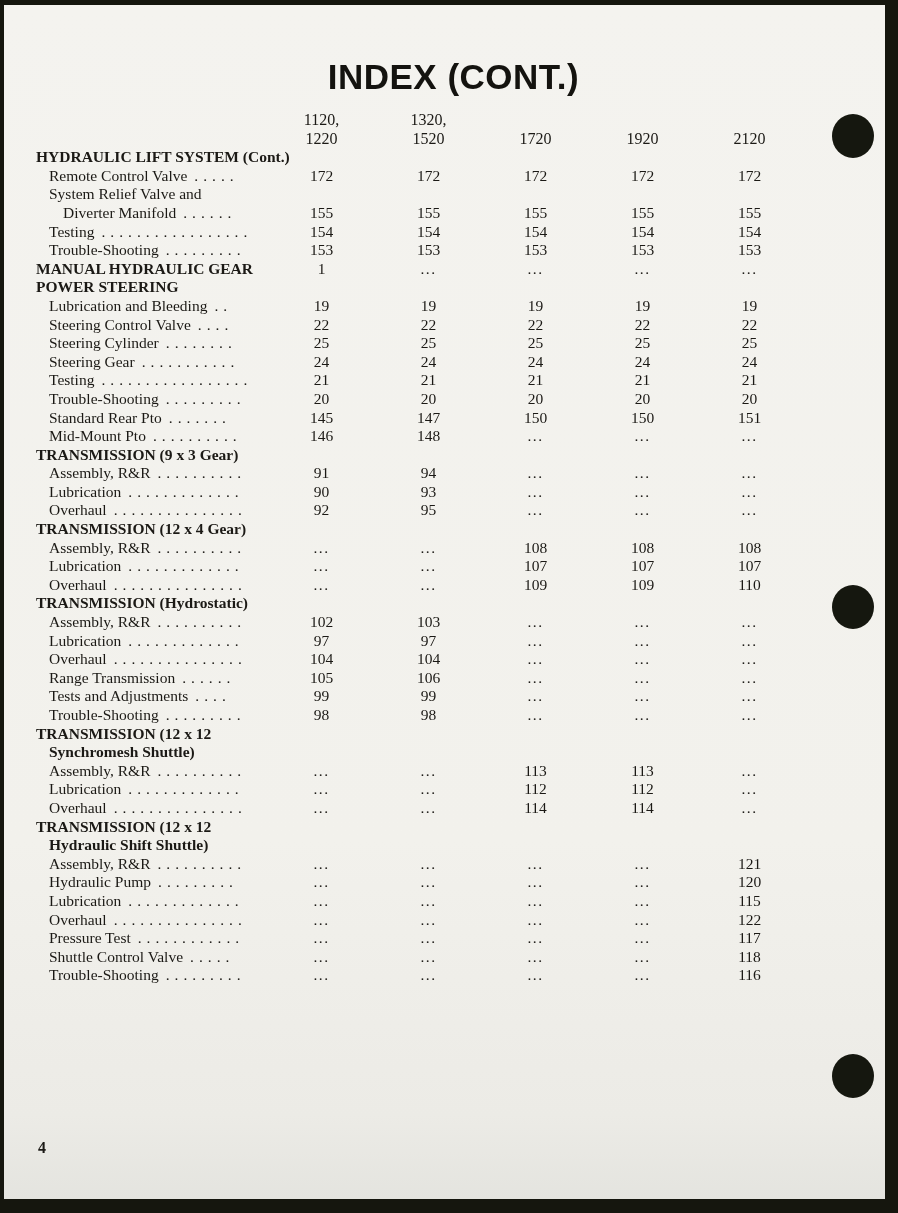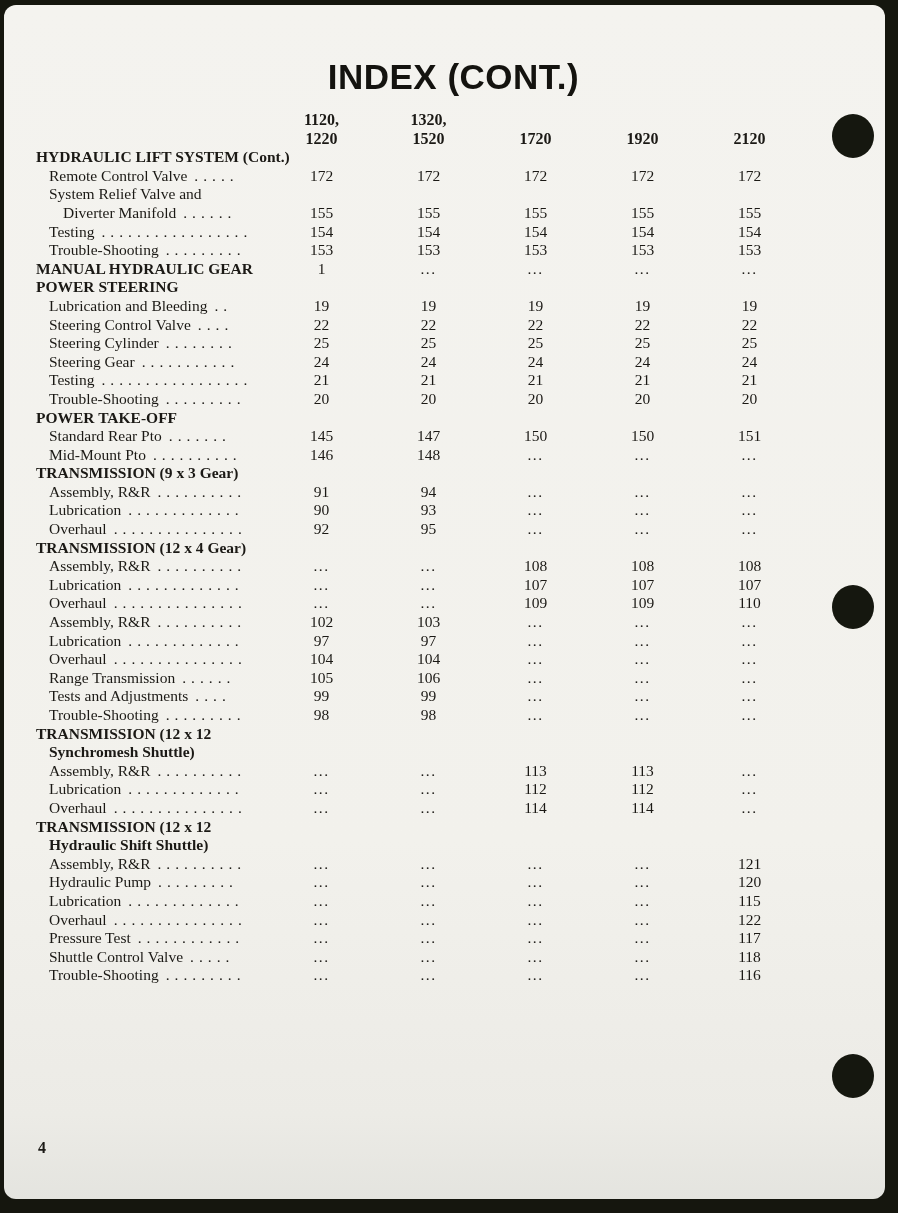--- a/index.html
+++ b/index.html
@@ -8,21 +8,20 @@
     background: #15160e;
     position: relative;
     overflow: hidden;
     font-family: "Liberation Serif", "DejaVu Serif", serif;
   }
   .page {
     position: absolute;
     left: 4px; top: 5px; right: 13px; bottom: 14px;
     background: linear-gradient(180deg, #f4f3ef 0%, #f2f1ec 70%, #ecebe6 93%, #e4e4df 100%);
     color: #1b1915;
-    border-radius: 12px;
   }
   .title {
     margin: 52px 0 0 0;
     text-align: center;
     transform: translateX(9px);
     font-family: "Liberation Sans", sans-serif;
     font-weight: 700;
     font-size: 35px;
     letter-spacing: 0.5px;
     color: #14130f;
@@ -33,21 +32,21 @@
     font-size: 15.5px;
   }
   .row {
     display: grid;
     grid-template-columns: 232px repeat(5, 107px);
     line-height: 18.6px;
     white-space: nowrap;
     align-items: baseline;
   }
   .num { text-align: center; }
-  .head { font-weight: 700; font-size: 16px; }
+  .head { font-weight: 400; font-size: 16px; }
   .bold { font-weight: 700; }
   .label { overflow: visible; }
   .indent0 { padding-left: 0; }
   .indent1 { padding-left: 13px; }
   .indent2 { padding-left: 27px; }
   .dots {
     letter-spacing: 5px;
     padding-left: 7px;
     font-weight: 400;
   }
@@ -205,28 +204,20 @@
           <span class="label indent1"><span class="label-text">Trouble-Shooting</span><span class="dots">.........</span></span>
           <span class="num">20</span>
           <span class="num">20</span>
           <span class="num">20</span>
           <span class="num">20</span>
           <span class="num">20</span>
         </div>
       </div>
       <div class="section">
         <div class="row">
-          <span class="label indent0 bold"><span class="label-text">POWER TAKE-OFF</span></span>
-          <span class="num"></span>
-          <span class="num"></span>
-          <span class="num"></span>
-          <span class="num"></span>
-          <span class="num"></span>
-        </div>
-        <div class="row">
           <span class="label indent1"><span class="label-text">Standard Rear Pto</span><span class="dots">.......</span></span>
           <span class="num">145</span>
           <span class="num">147</span>
           <span class="num">150</span>
           <span class="num">150</span>
           <span class="num">151</span>
         </div>
         <div class="row">
           <span class="label indent1"><span class="label-text">Mid-Mount Pto</span><span class="dots">..........</span></span>
           <span class="num">146</span>
@@ -298,20 +289,28 @@
         <div class="row">
           <span class="label indent1"><span class="label-text">Overhaul</span><span class="dots">...............</span></span>
           <span class="num ellip">...</span>
           <span class="num ellip">...</span>
           <span class="num">109</span>
           <span class="num">109</span>
           <span class="num">110</span>
         </div>
       </div>
       <div class="section">
+        <div class="row">
+          <span class="label indent0 bold"><span class="label-text">TRANSMISSION (Hydrostatic)</span></span>
+          <span class="num"></span>
+          <span class="num"></span>
+          <span class="num"></span>
+          <span class="num"></span>
+          <span class="num"></span>
+        </div>
         <div class="row">
           <span class="label indent1"><span class="label-text">Assembly, R&amp;R</span><span class="dots">..........</span></span>
           <span class="num">102</span>
           <span class="num">103</span>
           <span class="num ellip">...</span>
           <span class="num ellip">...</span>
           <span class="num ellip">...</span>
         </div>
         <div class="row">
           <span class="label indent1"><span class="label-text">Lubrication</span><span class="dots">.............</span></span>

